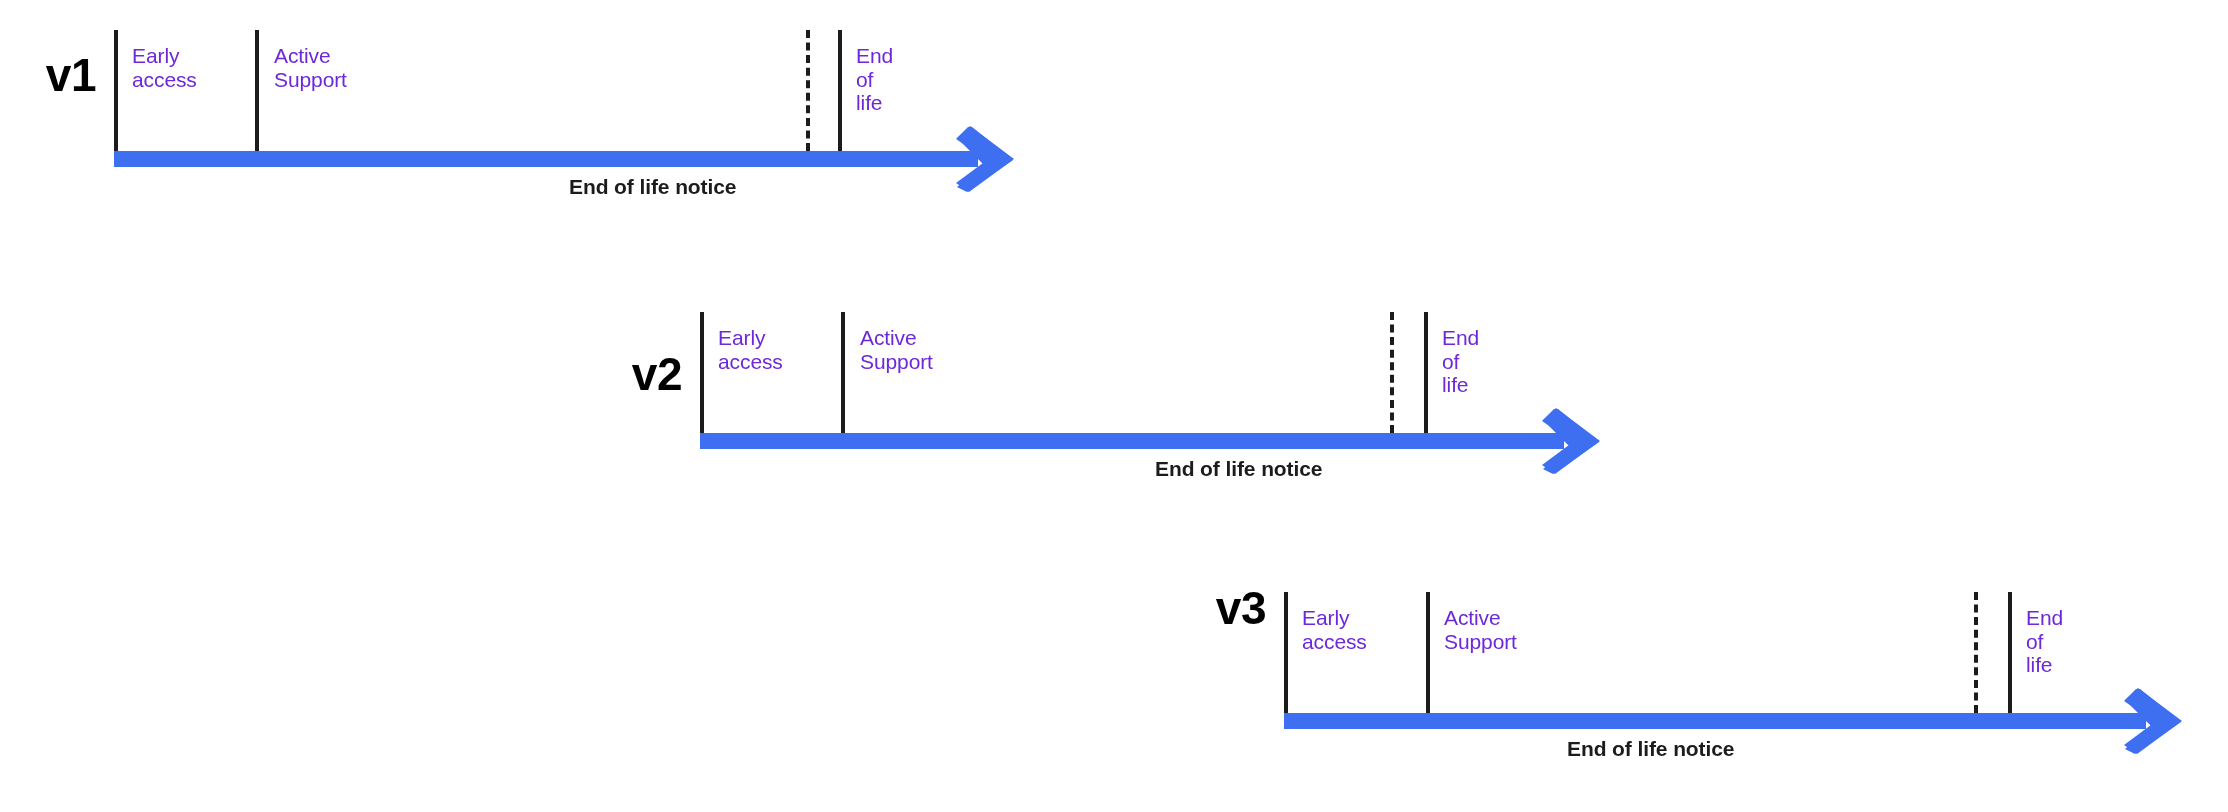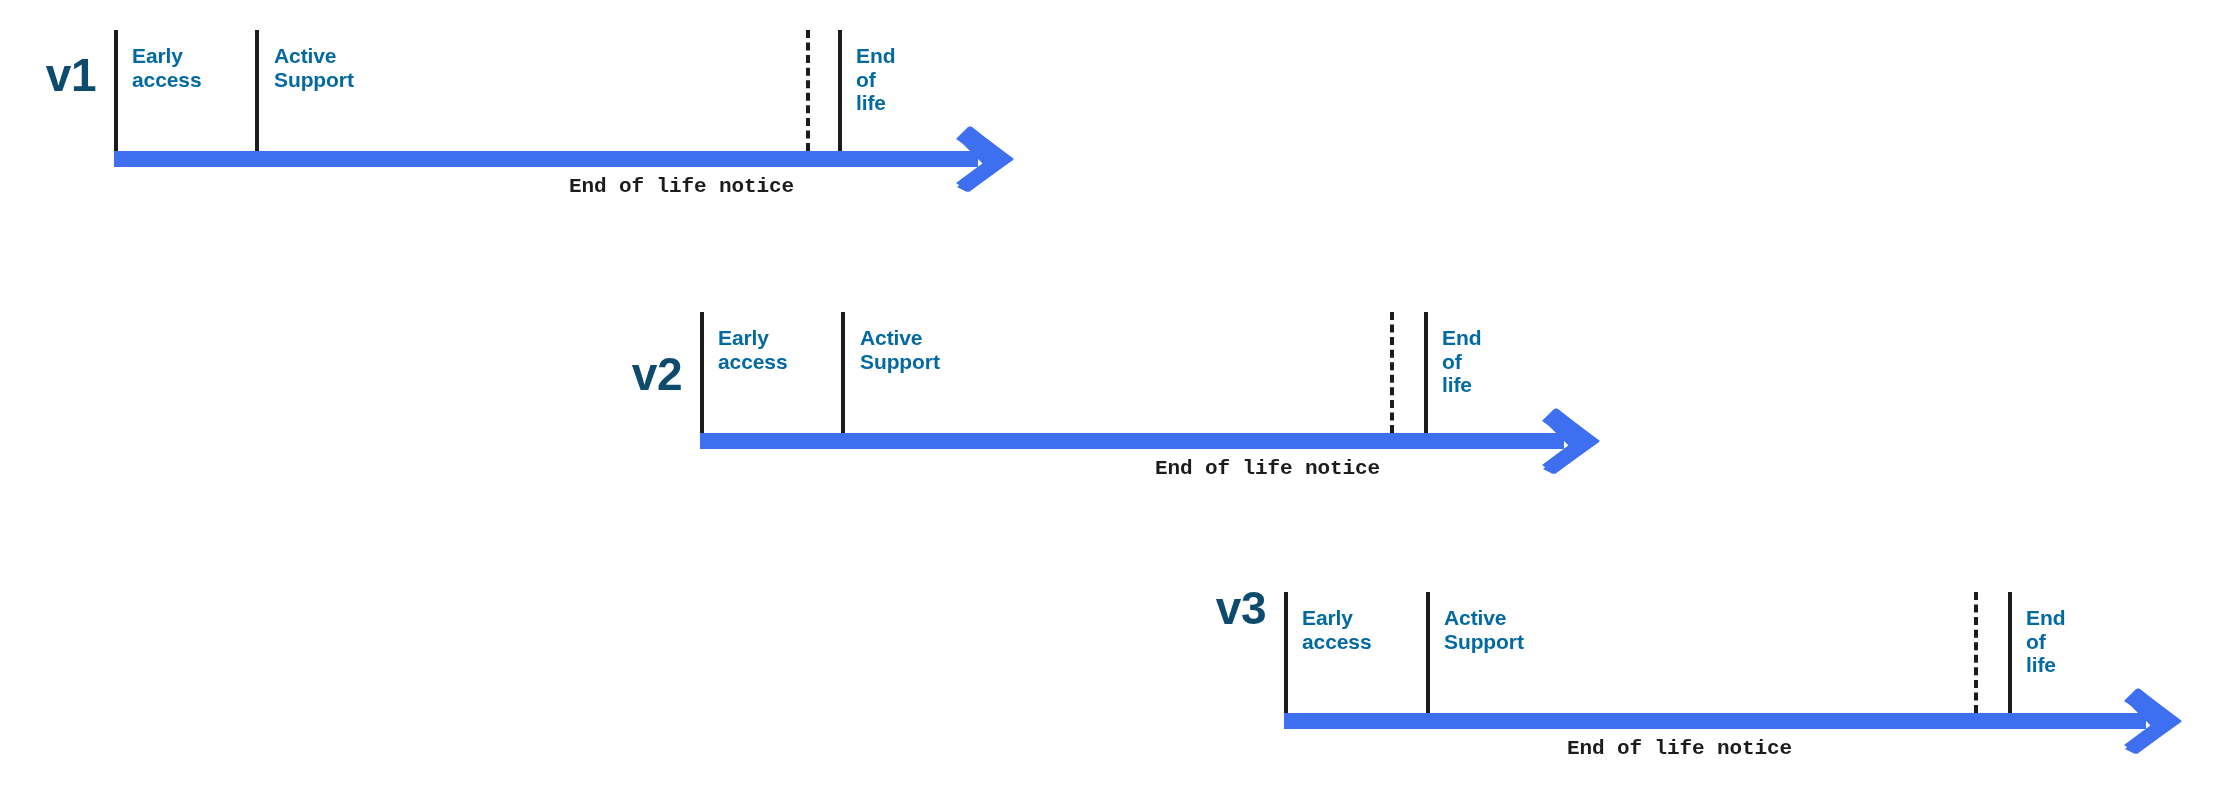--- a/index.html
+++ b/index.html
@@ -28,21 +28,21 @@
     position: absolute;
     top: 0;
     left: 0;
   }
 
   
   .version-label {
     position: absolute;
     font-size: 46px;
     font-weight: 700;
-    color: #0c4a6e;
+    color: #000000;
     letter-spacing: -0.5px;
     line-height: 1;
     white-space: nowrap;
     text-align: right;
   }
 
   
   .divider {
     position: absolute;
     width: 4px;
@@ -54,22 +54,22 @@
     position: absolute;
     width: 0;
     border-left: 4px dashed #1c1c1c;
     background: transparent;
   }
 
   
   .phase-label {
     position: absolute;
     font-size: 21px;
-    font-weight: 700;
-    color: #0369a1;
+    font-weight: 400;
+    color: #6d28d9;
     line-height: 1.12;
     white-space: pre-line;
     letter-spacing: -0.1px;
   }
 
   
   .arrow-shaft {
     position: absolute;
     height: 16px;
   }
@@ -81,21 +81,20 @@
   .arrow-head svg { display: block; }
 
   
   .notice-label {
     position: absolute;
     font-size: 21px;
     font-weight: 700;
     color: #1c1c1c;
     white-space: nowrap;
     letter-spacing: -0.1px;
-    font-family: Liberation Mono, monospace;
   }
 </style>
 </head>
 <body>
 
 <div id="stage">
     <div class="timeline">
       <div class="version-label" style="left: 22px; top: 52px; width: 74px;">v1</div>
       <div class="divider" style="left: 114px; top: 30px; height: 121px;"></div>
       <div class="divider" style="left: 255px; top: 30px; height: 121px;"></div>

